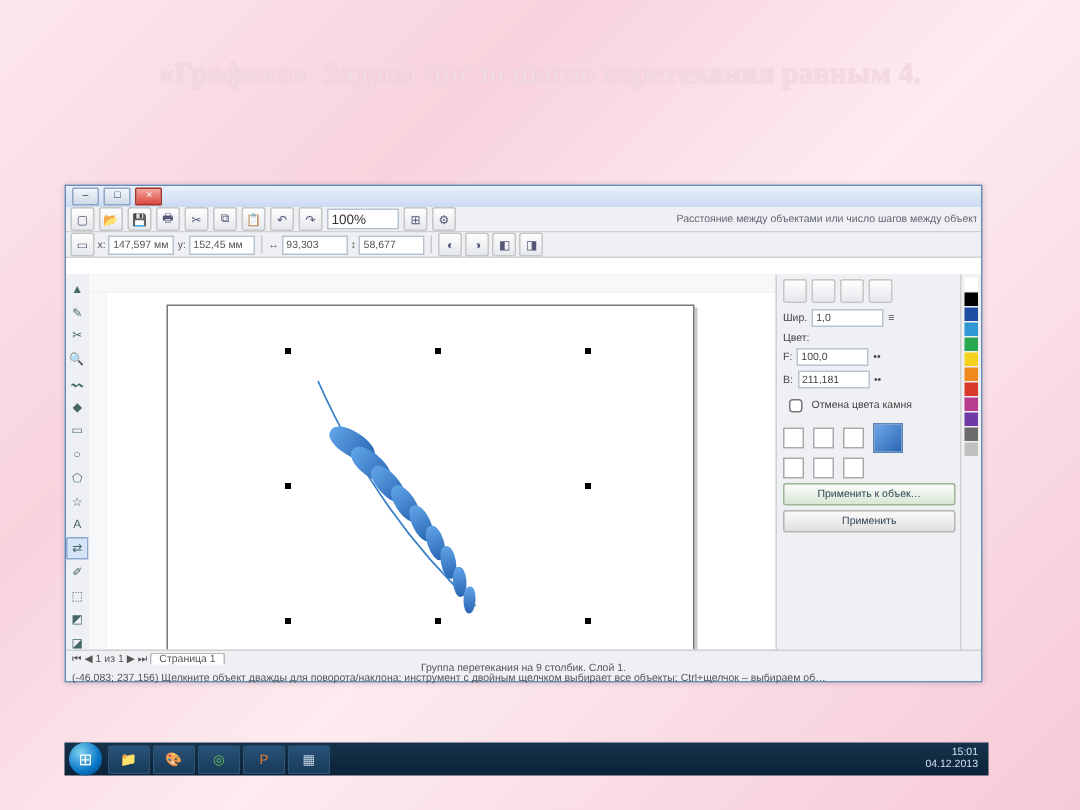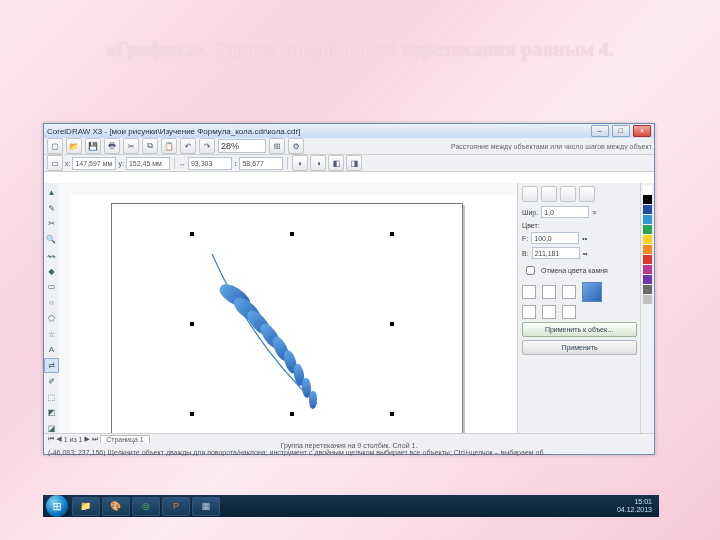--- a/index.html
+++ b/index.html
@@ -52,40 +52,39 @@
 <body>
 
 <div class="slide">
   <div class="slide-title">
     <br>
     <span>«Графика». Задаем число шагов перетекания равным 4.</span>
   </div>
 
   <div class="appwin">
     <div class="titlebar">
-      <span class="ttxt">CorelDRAW X3 - [мои рисунки\Изучение Формула_кола.cdr\кола.cdr]</span>
       <span class="win-btns">
         <span>–</span>
         <span>□</span>
         <span class="close">×</span>
       </span>
     </div>
 
 
     <div class="toolbar">
       <span class="tbtn">▢</span>
       <span class="tbtn">📂</span>
       <span class="tbtn">💾</span>
       <span class="tbtn">🖶</span>
       <span class="tbtn">✂</span>
       <span class="tbtn">⧉</span>
       <span class="tbtn">📋</span>
       <span class="tbtn">↶</span>
       <span class="tbtn">↷</span>
-      <span class="mini" style="width:42px;height:12px;background:#fff;border:1px solid #b9c2cf;display:inline-flex;align-items:center;padding:0 2px">28%</span>
+      <span class="mini" style="width:42px;height:12px;background:#fff;border:1px solid #b9c2cf;display:inline-flex;align-items:center;padding:0 2px">100%</span>
       <span class="tbtn">⊞</span>
       <span class="tbtn">⚙</span>
       <span style="margin-left:auto;font-size:7px;color:#667;max-width:200px;white-space:nowrap;overflow:hidden">Расстояние между объектами или число шагов между объектами перетекания</span>
     </div>
 
     <div class="propbar">
       <span class="tbtn">▭</span>
       <span>x:</span>
         <span class="mini">147,597 мм</span>
       <span>y:</span>

